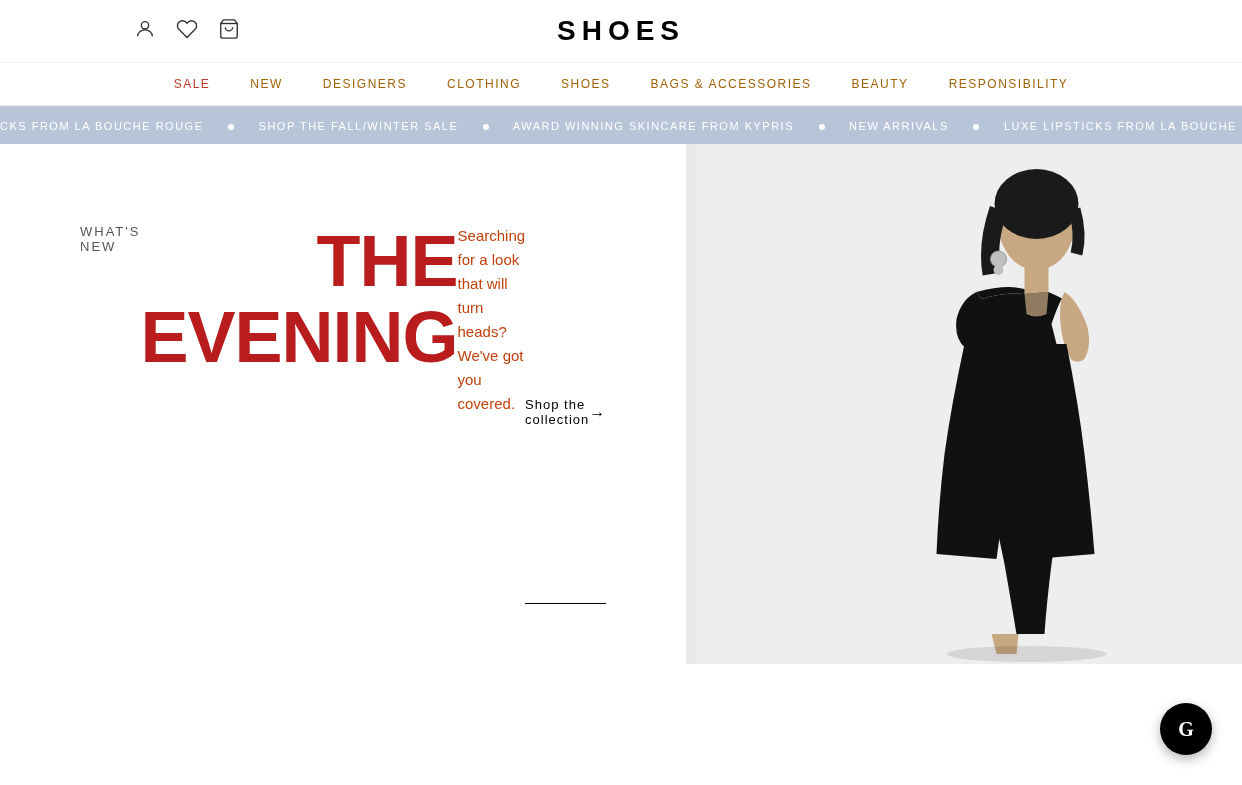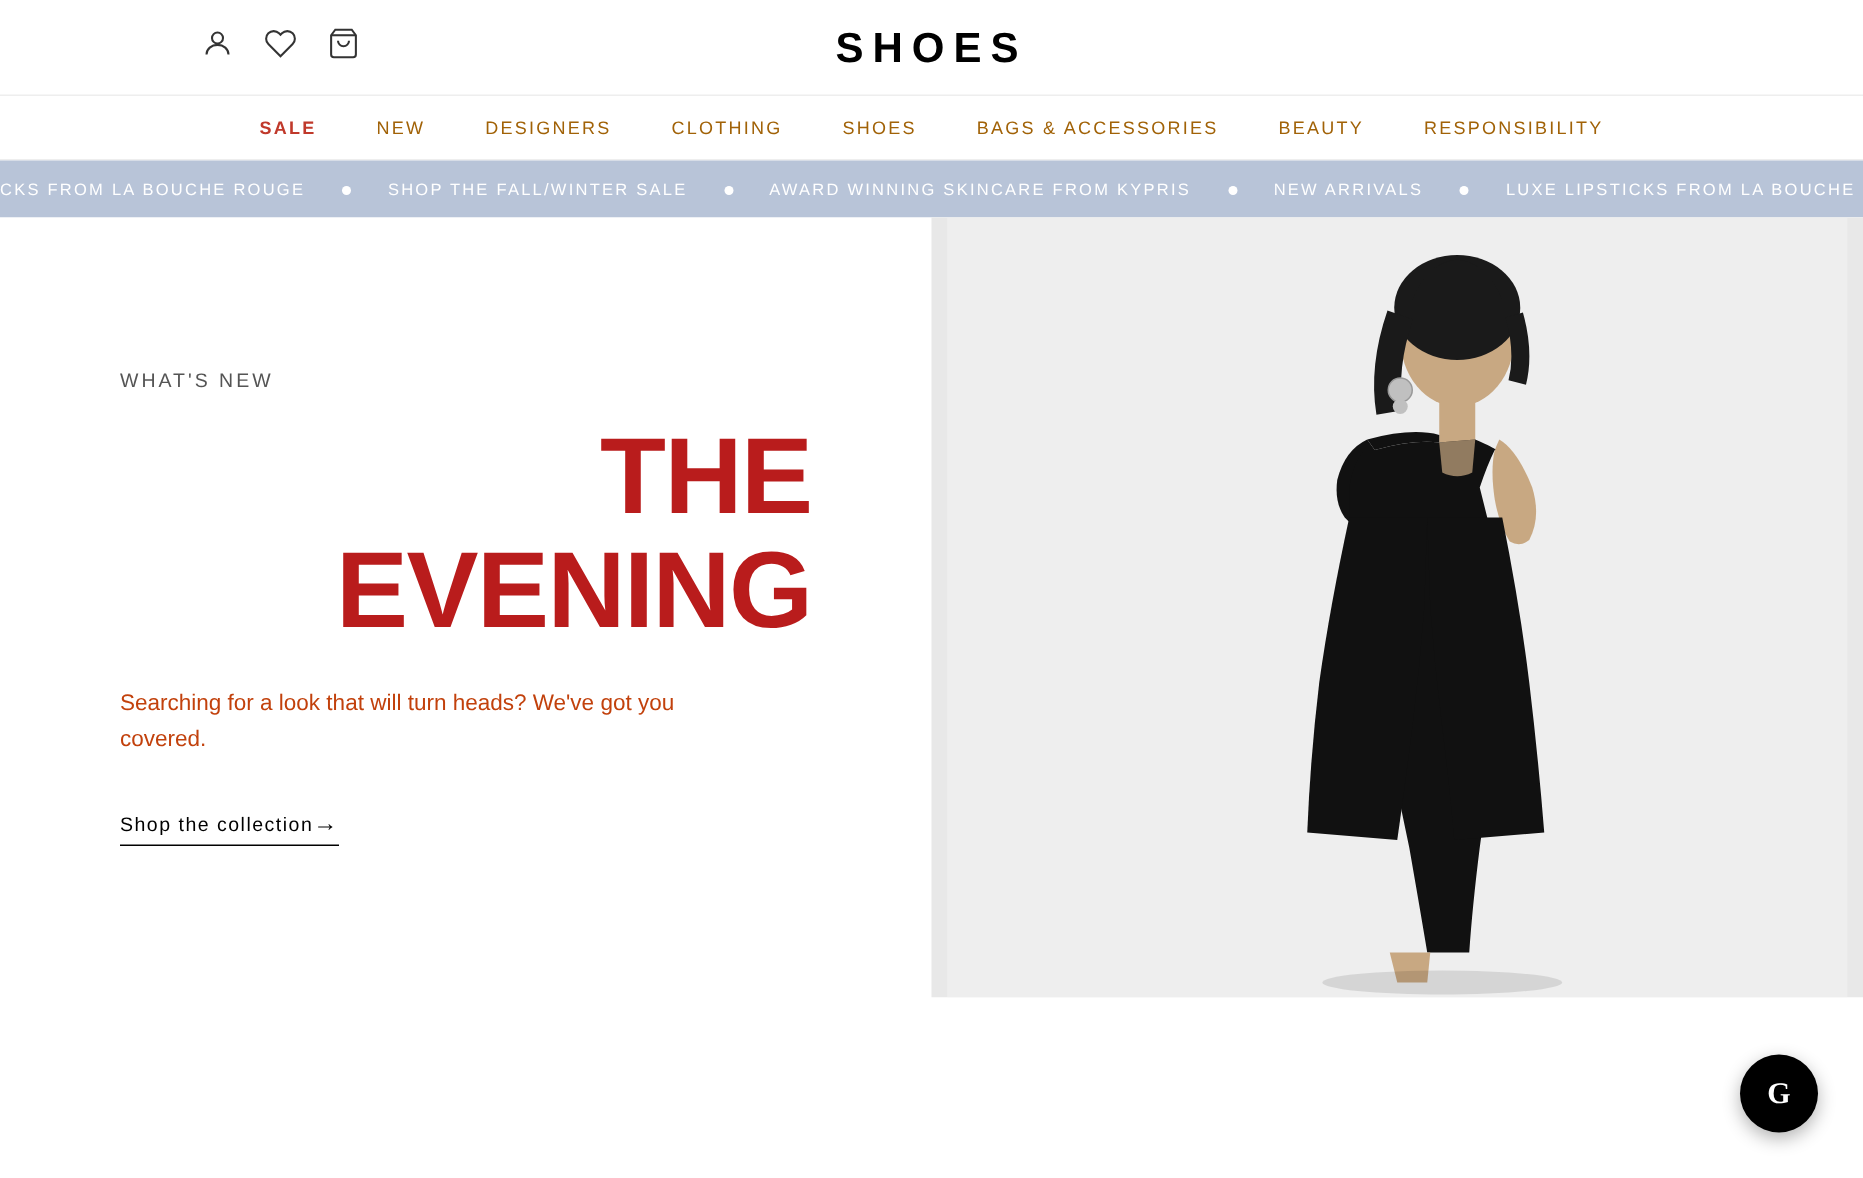--- a/index.html
+++ b/index.html
@@ -67,21 +67,21 @@
       border-bottom: 1px solid #eee;
     }
     .nav-item {
       font-size: 12px;
       letter-spacing: 1.5px;
       text-transform: uppercase;
       color: #a16207;
       cursor: pointer;
       text-decoration: none;
     }
-    .nav-item.sale { color: #c0392b; font-weight: 700; }
+    .nav-item.sale { color: #c0392b; font-weight: 400; }
 
     
     .ticker {
       background: #b8c4d8;
       padding: 10px 0;
       overflow: hidden;
       white-space: nowrap;
     }
     .ticker-inner {
       display: inline-block;
@@ -109,23 +109,24 @@
     
     .hero {
       display: flex;
       width: 100%;
       height: 520px;
       background: #fff;
     }
     .hero-text {
       flex: 0 0 50%;
       display: flex;
-      flex-direction: column;
+      flex-direction: row;
       justify-content: center;
       padding: 60px 80px;
+      margin-top: 20px;
     }
     .hero-label {
       font-size: 13px;
       letter-spacing: 2px;
       color: #555;
       text-transform: uppercase;
       margin-bottom: 20px;
     }
     .hero-title {
       font-size: 72px;

